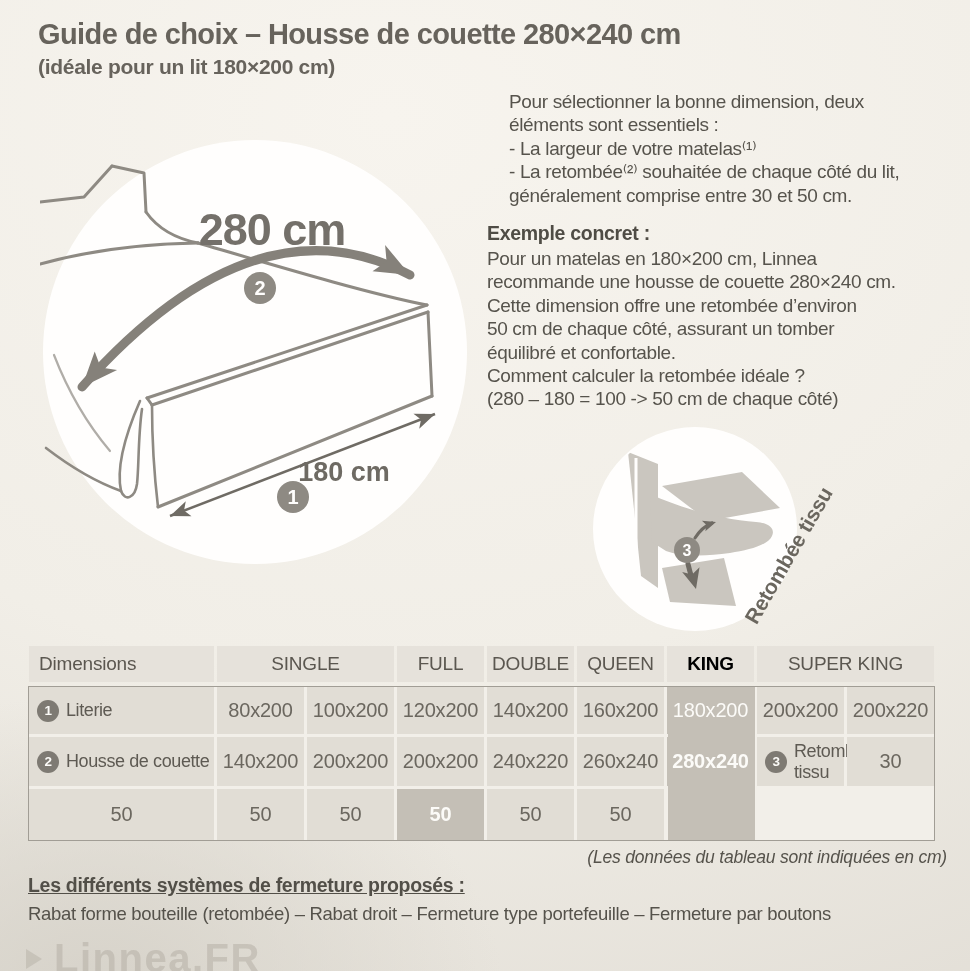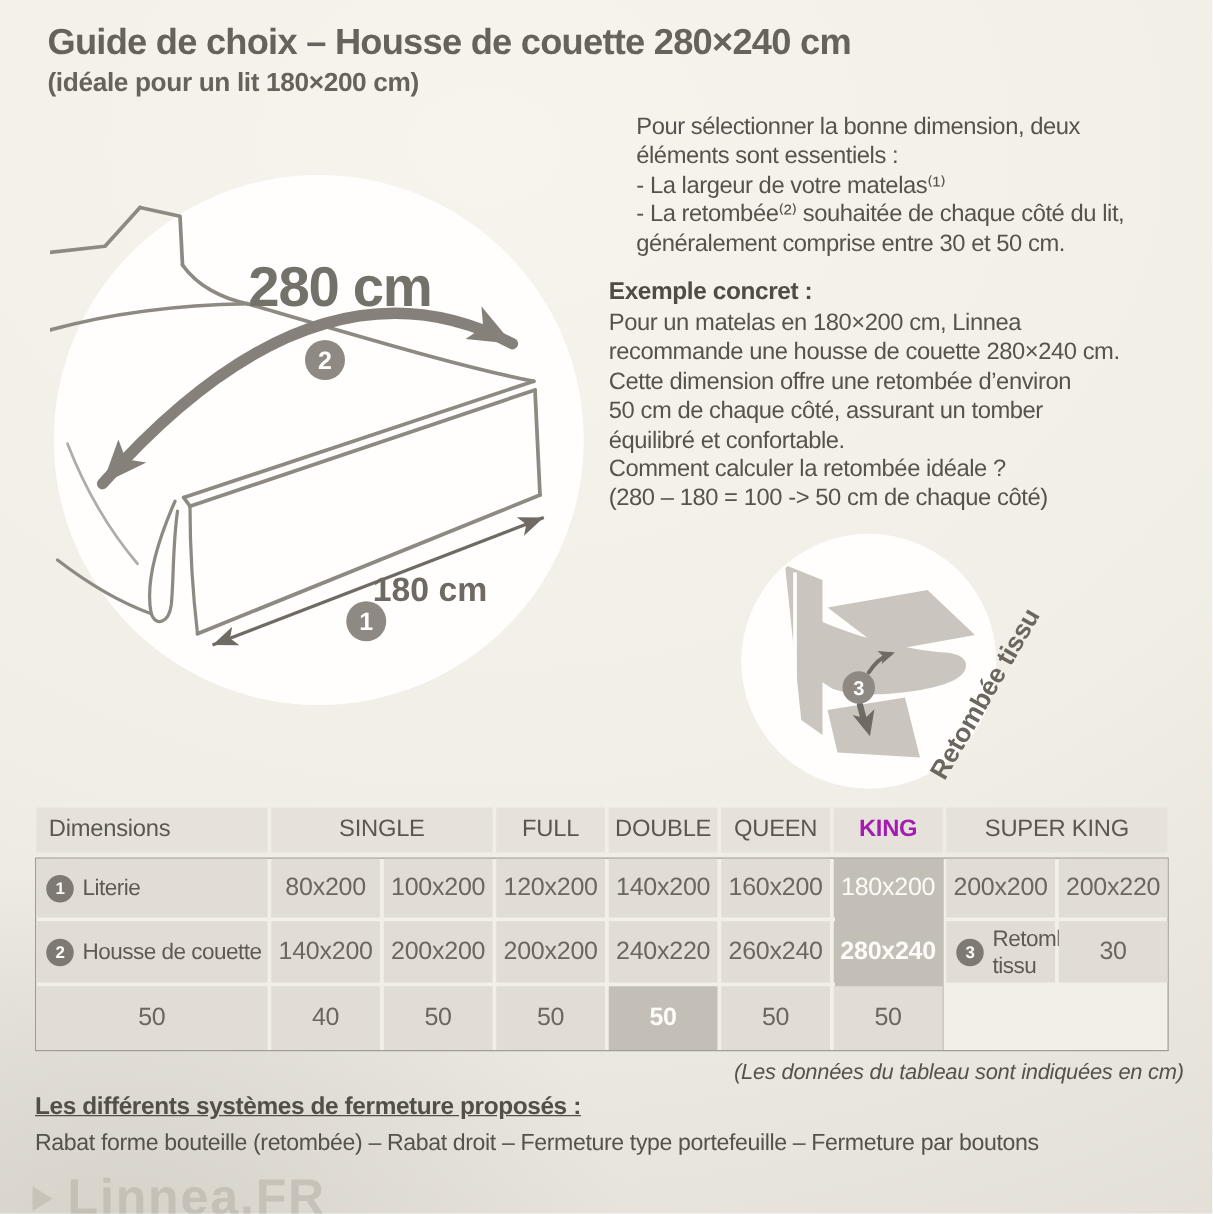--- a/index.html
+++ b/index.html
@@ -13,21 +13,21 @@
   .abs{position:absolute;}
   .title{font-size:29px;font-weight:bold;color:#67635c;letter-spacing:-0.6px;line-height:1.15;}
   .subtitle{font-size:21px;font-weight:bold;color:#67635c;letter-spacing:-0.3px;margin-top:4px;}
   .body-text{font-size:19px;line-height:23.4px;letter-spacing:-0.35px;white-space:pre-line;color:#56534c;}
   .example-heading{font-size:19.5px;font-weight:bold;color:#4f4c45;letter-spacing:-0.3px;margin-bottom:2px;}
   .drop-label{font-size:21px;font-weight:bold;color:#6b675f;transform:rotate(-60deg);transform-origin:0 0;white-space:nowrap;letter-spacing:-0.2px;}
 
   .tbl-header{display:grid;grid-template-columns:185px repeat(8,87px);gap:3px;height:36px;margin-left:1px;}
   .hcell{background:#e6e2db;display:flex;align-items:center;justify-content:center;font-size:19px;color:#5b5750;letter-spacing:-0.2px;}
   .hcell.dim{justify-content:flex-start;padding-left:10px;}
-  .hcell.king{font-weight:bold;color:#a21caf;}
+  .hcell.king{font-weight:bold;color:#000000;}
   .sp2{grid-column:span 2;}
   .tbl-body{
     display:grid;grid-template-columns:185px repeat(8,87px);grid-template-rows:47px 49px 51px;gap:3px;
     border:1px solid #a19d95;background-color:#f2efe9;margin-top:4px;
     background-image:linear-gradient(var(--highlight_bg,#c4bfb6),var(--highlight_bg,#c4bfb6));
     background-repeat:no-repeat;background-size:87px 100%;background-position:639px 0;
   }
   .cell{background:#e1ddd5;display:flex;align-items:center;justify-content:center;font-size:20px;color:#6b675f;letter-spacing:-0.2px;}
   .cell.label{justify-content:flex-start;padding-left:8px;gap:7px;font-size:18px;color:#5e5a53;letter-spacing:-0.4px;}
   .cell.hl{background:var(--highlight_bg,#c4bfb6);color:var(--highlight_text,#fcfbf8);}
@@ -170,21 +170,20 @@
       <div class="cell">240x220</div>
       <div class="cell">260x240</div>
       <div class="cell hl b">280x240</div>
 
       <div class="cell label">
         <span class="badge">3</span>
         <span>Retombée tissu</span>
       </div>
       <div class="cell">30</div>
       <div class="cell">50</div>
-      <div class="cell">40</div>
       <div class="cell">50</div>
       <div class="cell">50</div>
       <div class="cell hl b">50</div>
       <div class="cell">50</div>
       <div class="cell">50</div>
     </div>
   </div>
 
   <div class="abs note" style="left:40px;top:847px;">(Les données du tableau sont indiquées en cm)</div>
 

